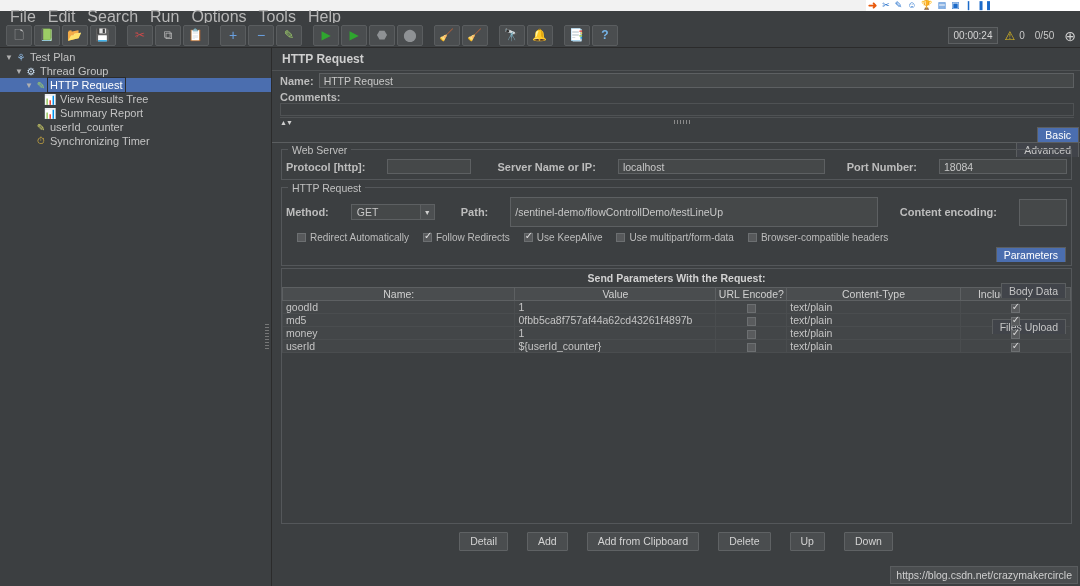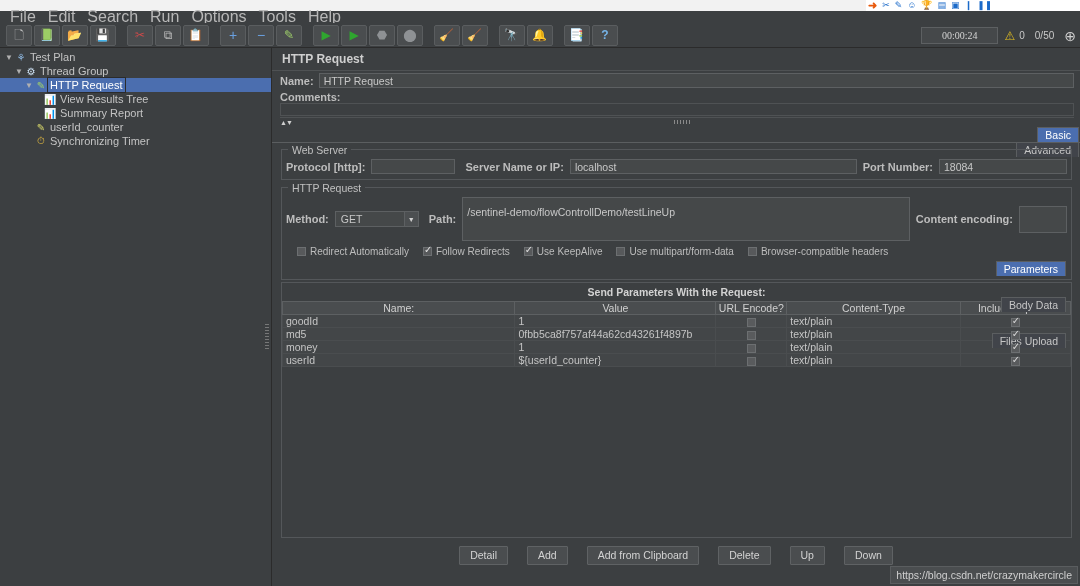--- a/index.html
+++ b/index.html
@@ -51,22 +51,22 @@
     font-size: 12px; line-height: 1; cursor: pointer; position: relative;
   }
   .tb-sep { width: 9px; height: 21px; }
 
   .tb-right {
     position: absolute; right: 4px; top: 2px; height: 21px;
     display: flex; align-items: center; gap: 6px;
   }
   .tb-timer {
     background: #45484a; border: 1px solid #5d6062; color: #d4d4d4;
-    font-size: 10px; padding: 2px 20px; min-width: 46px; text-align: left;
-    font-family: Liberation Serif, serif;
+    font-size: 10px; padding: 2px 5px; min-width: 46px; text-align: left;
+    font-family: Liberation Sans, sans-serif;
   }
   .tb-warn { display:flex; align-items:center; gap:4px; }
   .tb-warn .wico { font-size: 12px; color:#e8c21f; }
   .tb-count { font-size: 10px; color:#c9c9c9; }
   .tb-threads { font-size: 10px; color:#c9c9c9; margin-left:4px; }
   .tb-globe { font-size:14px; color:#cfcfcf; margin-left:4px; }
 
   
   .split-left {
     position: absolute; top: 48px; left: 0; width: 272px; height: 538px;
@@ -137,21 +137,21 @@
   
   .group {
     margin: 4px 8px 0 9px; border:1px solid #54575a; position: relative;
     padding: 9px 4px 5px 4px;
   }
   .group > .gtitle {
     position:absolute; top:-6px; left:6px; background:#3c3f41; padding:0 4px;
     font-size:10.5px; color:#c0c0c0;
   }
 
-  .fields-row { display:flex; align-items:center; gap:6px; }
+  .fields-row { display:flex; align-items:center; gap:22px; }
   .combo {
     position:relative; background:#454849; border:1px solid #5d6062;
     height:16px; min-width:80px; display:flex; align-items:center; padding-left:5px;
     font-size:10.5px; color:#c8c8c8; cursor:pointer;
   }
   .combo .arrow {
     position:absolute; right:0; top:0; width:14px; height:14px;
     border-left:1px solid #5d6062; display:flex; align-items:center; justify-content:center;
     font-size:7px; color:#d0d0d0; background:#4c4f51;
   }
@@ -395,21 +395,21 @@
 
     <div class="group" style="margin-top:7px; padding-bottom:2px;">
       <div class="gtitle">HTTP Request</div>
       <div class="fields-row">
         <span class="lbl">Method:</span>
         <span class="combo" style="width:84px">
           <span>GET</span>
           <span class="arrow">▼</span>
         </span>
         <span class="lbl" style="margin-left:4px">Path:</span>
-        <span class="tfield flex" style="height:44px; line-height:29px;">/sentinel-demo/flowControllDemo/testLineUp</span>
+        <span class="tfield flex" style="height:30px; line-height:29px;">/sentinel-demo/flowControllDemo/testLineUp</span>
         <span class="lbl">Content encoding:</span>
         <span class="tfield" style="width:48px;height:27px"></span>
       </div>
 
       <div class="checkrow">
         <span class="chk">
           <span class="box"></span>
           <span class="ctext">Redirect Automatically</span>
         </span>
         <span class="chk">

